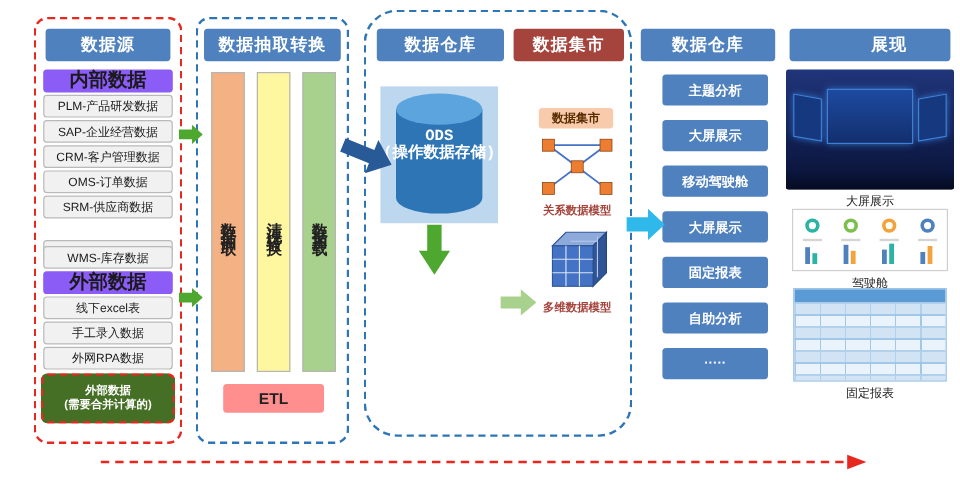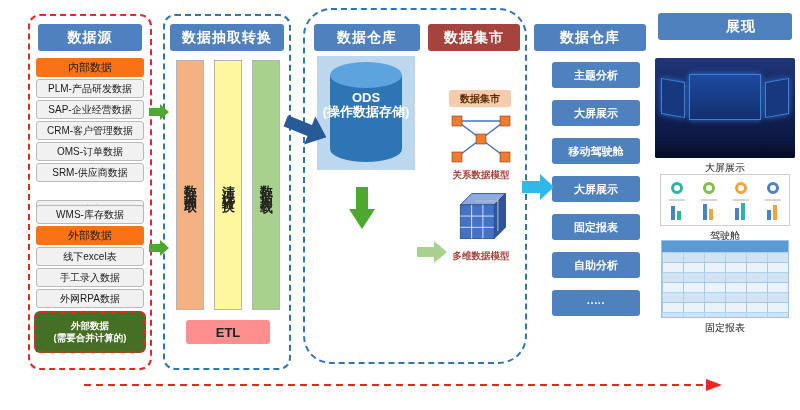--- a/index.html
+++ b/index.html
@@ -16,21 +16,21 @@
   
   .hdr { position:absolute; height:27px; display:flex; align-items:center; justify-content:center;
          color:#fff; font-weight:700; font-size:14px; border-radius:3px; letter-spacing:1px; }
   .hdr-blue { background:#4E81BD; }
   .hdr-red  { background:#A5443C; }
 
   
   .ds-item { position:absolute; left:36px; width:108px; height:19px; background:#F1F1F1;
              border:1px solid #B9B9B9; border-radius:3px; font-size:10px; color:#1a1a1a;
              display:flex; align-items:center; justify-content:center; white-space:nowrap; }
-  .ds-cat  { background:#f97316; border:none; font-weight:400; font-size:11px; }
+  .ds-cat  { background:#8b5cf6; border:none; font-weight:700; font-size:16px; }
   .ds-special { position:absolute; left:34px; width:112px; height:42px; background:#456F24;
                 border:2px dashed #E8271F; border-radius:6px; color:#fff; font-size:9.5px; font-weight:700;
                 display:flex; align-items:center; justify-content:center; text-align:center;
                 white-space:pre-line; line-height:1.25; }
 
   
   .etl-bar { position:absolute; top:60px; height:250px; width:28px; border:1px solid #b5b5b5;
              display:flex; align-items:center; justify-content:center;
              writing-mode:vertical-rl; text-orientation:upright; letter-spacing:5px;
              font-size:13px; font-weight:700; color:#222; }
@@ -90,21 +90,21 @@
 
   <div class="panel ds-panel"></div>
   <div class="panel etl-panel"></div>
   <div class="panel wh-panel"></div>
 
   <div class="hdr hdr-blue" style="left:170px;top:24px;width:114px;">数据抽取转换</div>
   <div class="hdr hdr-blue" style="left:38px;top:24px;width:104px;">数据源</div>
   <div class="hdr hdr-blue" style="left:314px;top:24px;width:106px;">数据仓库</div>
   <div class="hdr hdr-red" style="left:428px;top:24px;width:92px;">数据集市</div>
   <div class="hdr hdr-blue" style="left:534px;top:24px;width:112px;">数据仓库</div>
-  <div class="hdr hdr-blue" style="left:658px;top:13px;width:134px;padding-left:32px;">展现</div>
+  <div class="hdr hdr-blue" style="left:658px;top:24px;width:134px;padding-left:32px;">展现</div>
 
   <div class="ds-item ds-cat" style="top:58px;">内部数据</div>
   <div class="ds-item" style="top:79px;">PLM-产品研发数据</div>
   <div class="ds-item" style="top:121px;">CRM-客户管理数据</div>
   <div class="ds-item" style="top:100px;">SAP-企业经营数据</div>
   <div class="ds-item" style="top:142px;">OMS-订单数据</div>
   <div class="ds-item" style="top:163px;">SRM-供应商数据</div>
   <div class="ds-item" style="top:184px;margin-top:16px;">MES-生产数据</div>
   <div class="ds-item" style="top:205px;">WMS-库存数据</div>
   <div class="ds-item ds-cat" style="top:226px;">外部数据</div>
@@ -112,21 +112,21 @@
   <div class="ds-item" style="top:268px;">手工录入数据</div>
   <div class="ds-item" style="top:289px;">外网RPA数据</div>
   <div class="ds-special" style="top:311px;">外部数据
 (需要合并计算的)</div>
 
   <div class="etl-bar bar-orange" style="left:176px;">数据抽取</div>
   <div class="etl-bar bar-yellow" style="left:214px;">清洗转换</div>
   <div class="etl-bar bar-green" style="left:252px;">数据加载</div>
   <div class="etl-footer">ETL</div>
 
-  <div class="wh-box" style="left:317px;top:56px;width:98px;height:114px;">
+  <div class="wh-box" style="left:317px;top:72px;width:98px;height:114px;font-family:Liberation Mono, monospace;">
     <svg class="cyl-svg" viewBox="0 0 78 104" height="104">
       <path d="M3 14 L3 88 A36 13 0 0 0 75 88 L75 14 Z" fill="#2E75B6"></path>
       <ellipse cx="39" cy="14" rx="36" ry="13" fill="#5CA4DD"></ellipse>
     </svg>
     <div class="cyl-text" style="top:34px;">
       <div class="cyl-title">ODS</div>
       <div class="cyl-sub">(操作数据存储)</div>
     </div>
   </div>
 

